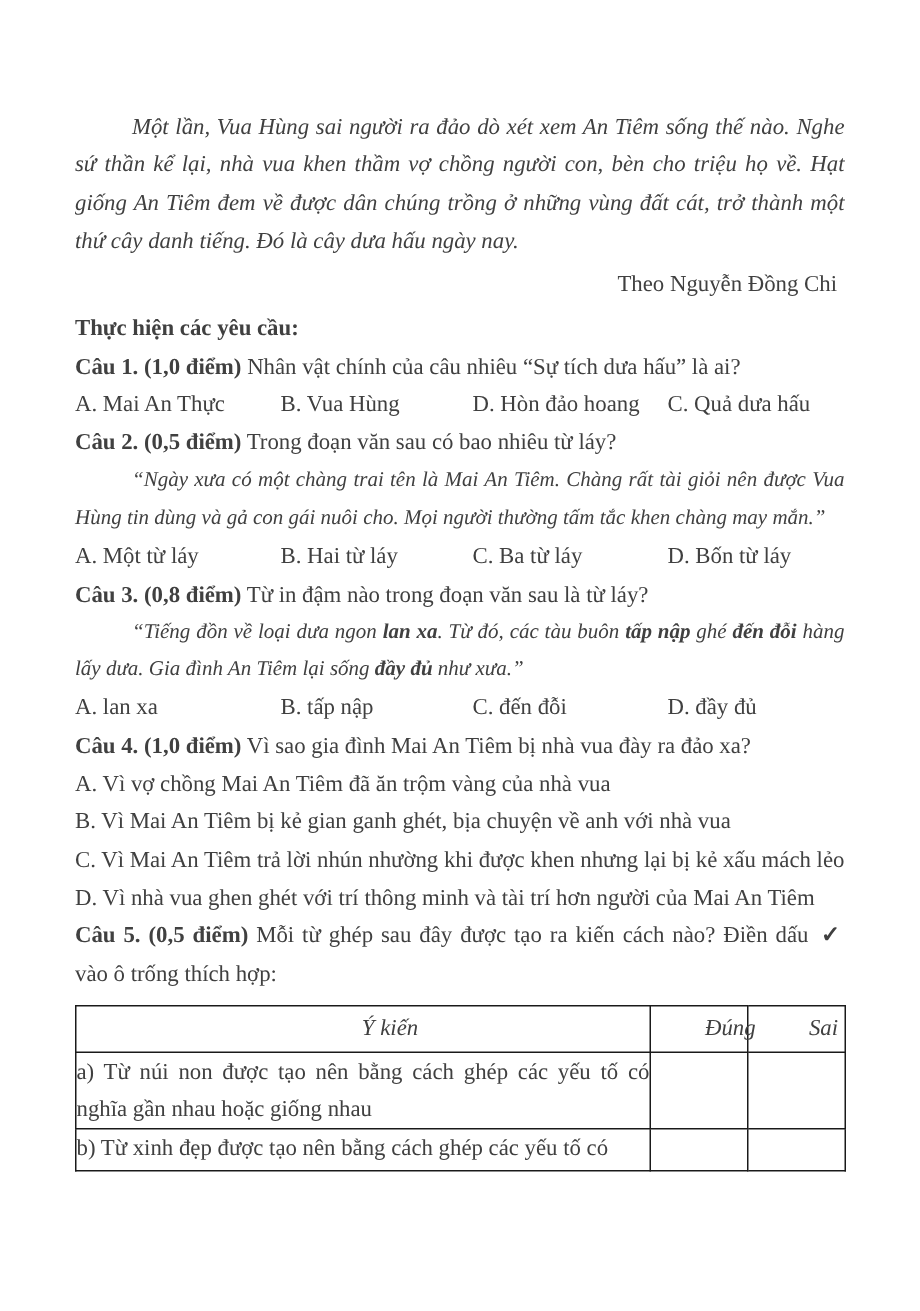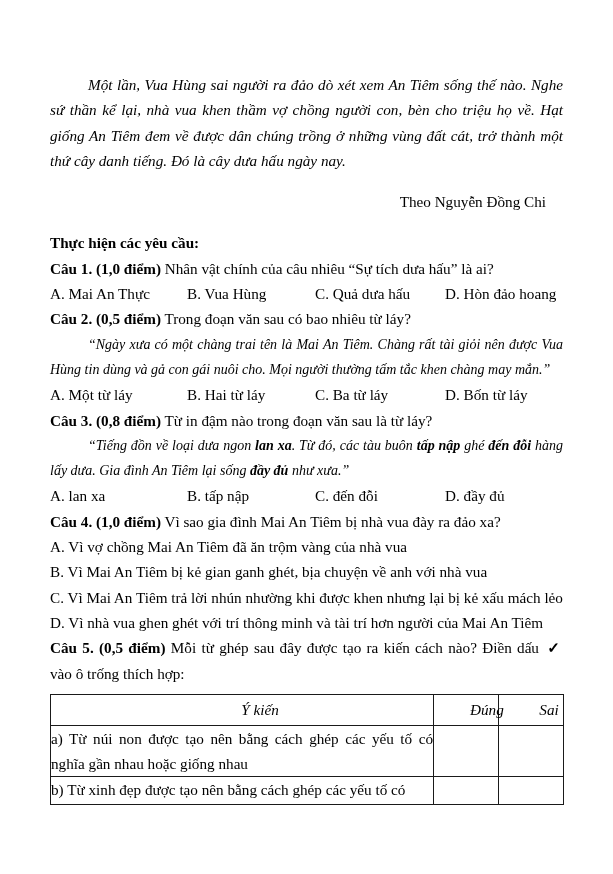--- a/index.html
+++ b/index.html
@@ -6,42 +6,42 @@
     margin: 0;
     padding: 0;
     background: #ffffff;
   }
   .page {
     position: relative;
     width: 613px;
     height: 874px;
     background: #ffffff;
     font-family: "Liberation Serif", "DejaVu Serif", serif;
-    color: #000000;
+    color: #404040;
     overflow: hidden;
     box-sizing: border-box;
   }
   .content {
     position: absolute;
     left: 50px;
     top: 72px;
     width: 513px;
   }
 
   
   .para {
     margin: 0;
     font-size: 15.2px;
     line-height: 25.3px;
     text-align: justify;
     text-indent: 38px;
     font-style: italic;
   }
   .attrib {
-    margin: 16px;
+    margin: 4px;
     font-size: 15.2px;
     line-height: 25.3px;
     text-align: right;
     padding-right: 1px;
   }
   .line {
     margin: 0;
     font-size: 15.2px;
     line-height: 25.3px;
     text-align: left;
@@ -133,22 +133,22 @@
     <p class="para">Một lần, Vua Hùng sai người ra đảo dò xét xem An Tiêm sống thế nào. Nghe sứ thần kể lại, nhà vua khen thầm vợ chồng người con, bèn cho triệu họ về. Hạt giống An Tiêm đem về được dân chúng trồng ở những vùng đất cát, trở thành một thứ cây danh tiếng. Đó là cây dưa hấu ngày nay.</p>
 
     <p class="attrib">Theo Nguyễn Đồng Chi</p>
 
     <p class="heading">Thực hiện các yêu cầu:</p>
 
     <p class="line"><span class="qlabel">Câu 1. (1,0 điểm)</span><span> Nhân vật chính của câu nhiêu “Sự tích dưa hấu” là ai?</span></p>
     <div class="options">
       <span class="opt">A. Mai An Thực</span>
       <span class="opt">B. Vua Hùng</span>
+      <span class="opt">D. Hòn đảo hoang</span>
       <span class="opt">C. Quả dưa hấu</span>
-      <span class="opt">D. Hòn đảo hoang</span>
     </div>
 
     <p class="line"><span class="qlabel">Câu 2. (0,5 điểm)</span><span> Trong đoạn văn sau có bao nhiêu từ láy?</span></p>
     <p class="quote">“Ngày xưa có một chàng trai tên là Mai An Tiêm. Chàng rất tài giỏi nên được Vua Hùng tin dùng và gả con gái nuôi cho. Mọi người thường tấm tắc khen chàng may mắn.”</p>
     <div class="options">
       <span class="opt">A. Một từ láy</span>
       <span class="opt">B. Hai từ láy</span>
       <span class="opt">C. Ba từ láy</span>
       <span class="opt">D. Bốn từ láy</span>
     </div>

